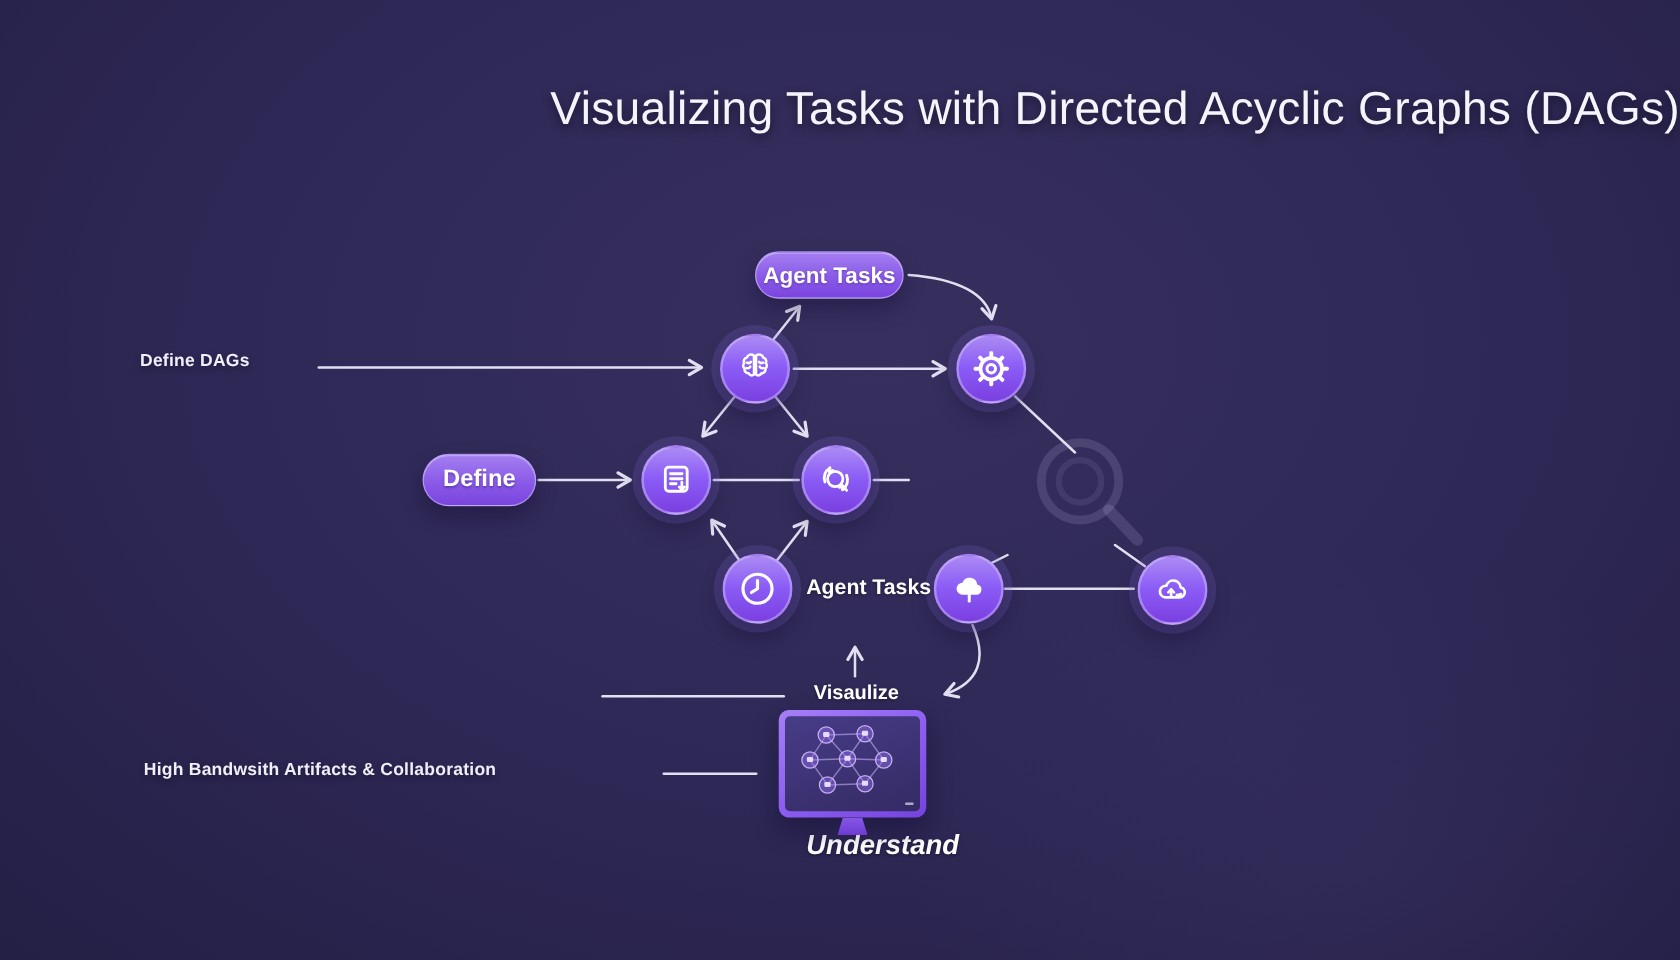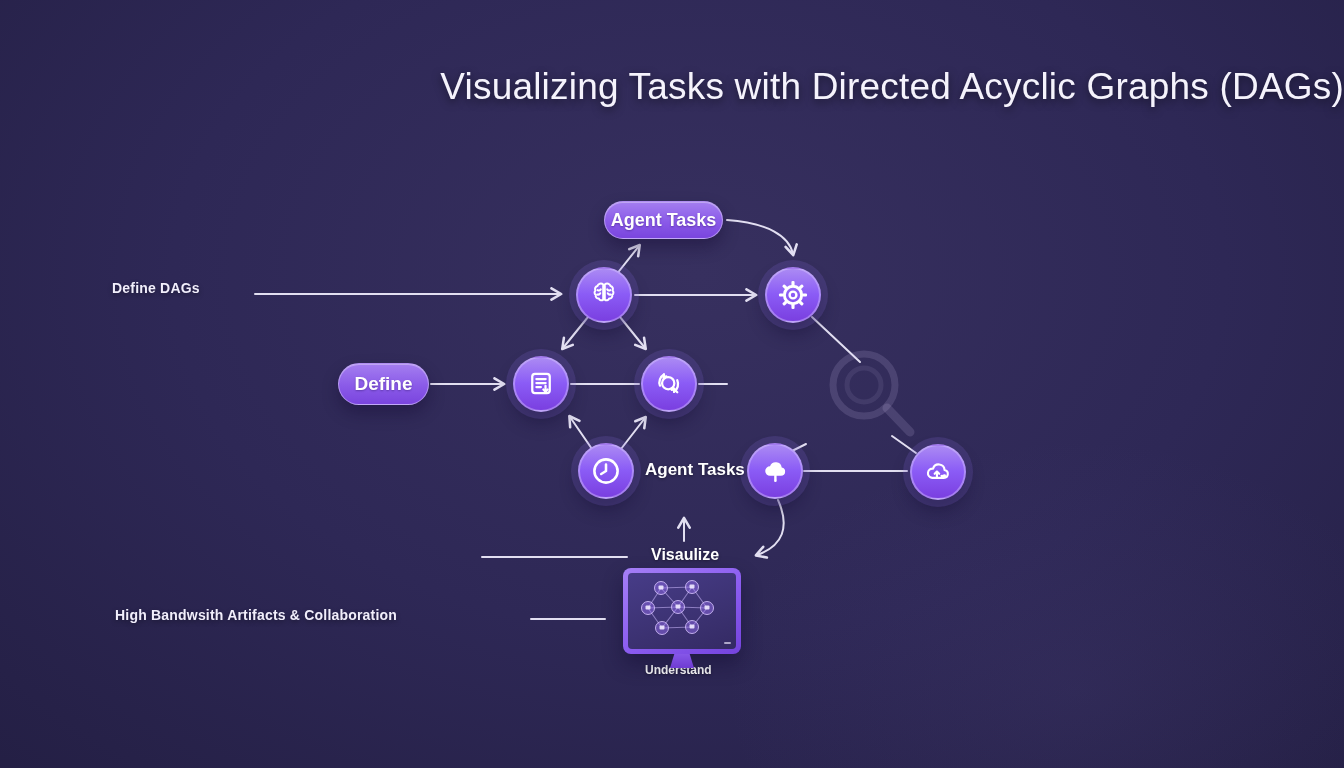--- a/index.html
+++ b/index.html
@@ -61,21 +61,21 @@
   .lbl-define-dags { left: 112px; top: 280px; }
   .lbl-improve     { left: 112px; top: 545px; }
   .lbl-collab      { left: 115px; top: 607px; }
 
   .small-label {
     position: absolute; color: #ffffff; font-size: 17px; font-weight: 700;
     white-space: nowrap; text-shadow: 0 1px 3px rgba(0,0,0,.4);
   }
   .lbl-agent-inline { left: 645px; top: 460px; }
   .lbl-visualize    { left: 651px; top: 546px; font-size: 16px; }
-  .lbl-understand   { left: 645px; top: 663px; font-size: 12px; }
+  .lbl-understand   { left: 645px; top: 663px; font-size: 22px; font-style: italic; }
 
   .monitor { position: absolute; left: 623px; top: 568px; width: 118px; }
   .monitor-frame {
     width: 118px; height: 86px; border-radius: 8px; padding: 5px;
     background: linear-gradient(150deg, #a57ff6 0%, #8b5cf0 55%, #7443dd 100%);
     box-shadow: 0 10px 20px rgba(18,10,48,.45);
   }
   .monitor-screen {
     width: 100%; height: 100%; border-radius: 4px;
     background: linear-gradient(160deg, #473c88 0%, #3a306e 70%, #342a64 100%);

